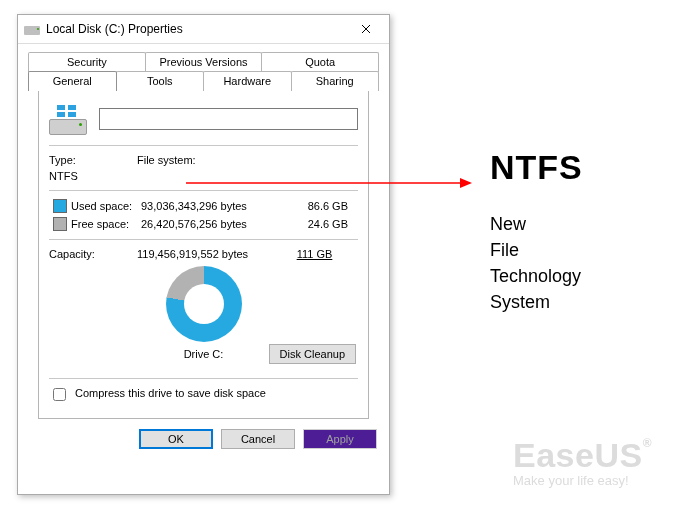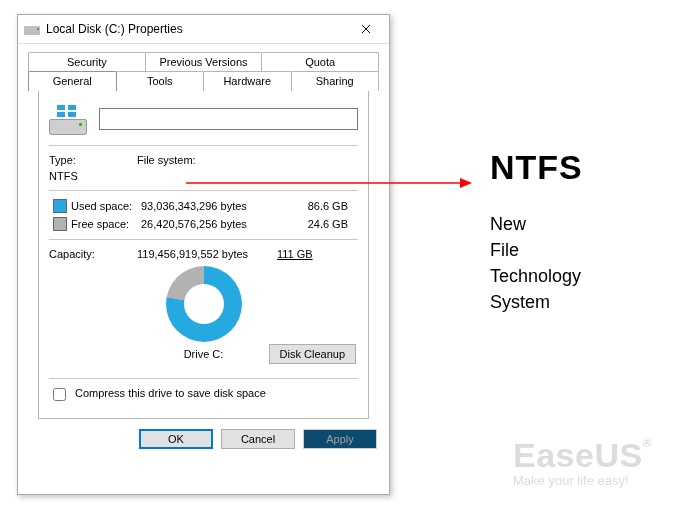--- a/index.html
+++ b/index.html
@@ -34,30 +34,30 @@
 .lbl{}
 .val{}
 .space-grid{display:grid;grid-template-columns:18px 70px 140px 1fr;align-items:center;row-gap:4px;margin:2px 4px;}
 .sw{width:12px;height:12px;border:1px solid #666;}
 .sw.used{background:#26a9e0;}
 .sw.free{background:#b2b2b2;}
 .num{text-align:left;}
 .gb{text-align:right;padding-right:6px;}
 .capacity-grid{display:grid;grid-template-columns:88px 140px 1fr;}
 .capacity-grid .cap{padding-left:0;}
-.capacity-grid .gb{text-align:left;padding-right:6px;text-decoration:underline;}
+.capacity-grid .gb{text-align:center;padding-right:6px;text-decoration:underline;}
 .donut-row{position:relative;height:110px;}
 .donut-wrap{position:absolute;left:50%;top:6px;transform:translateX(-50%);text-align:center;}
 .donut{width:76px;height:76px;border-radius:50%;background:conic-gradient(#26a9e0 0 280deg,#b2b2b2 280deg 360deg);position:relative;margin:0 auto;}
 .donut::after{content:"";position:absolute;left:18px;top:18px;width:40px;height:40px;background:#fff;border-radius:50%;}
 .drive-label{margin-top:6px;text-align:center;}
 .cleanup-btn{position:absolute;right:2px;bottom:6px;}
 .win-btn{min-width:74px;padding:3px 10px;border:1px solid #adadad;background:#e1e1e1;font:inherit;cursor:default;}
 .win-btn.default{border:1px solid #0078d7;box-shadow:0 0 0 1px #0078d7 inset;}
-.win-btn:disabled{color:#a0a0a0;background:#0c4a6e;border-color:#cfcfcf;}
+.win-btn:disabled{color:#a0a0a0;background:#4c1d95;border-color:#cfcfcf;}
 .check-row{display:flex;align-items:flex-start;gap:6px;margin:4px 0;}
 .check{width:13px;height:13px;margin-top:1px;}
 .button-row{display:flex;gap:8px;justify-content:flex-end;padding:10px 12px 0 0;}
 
 .callout{position:absolute;left:490px;top:148px;width:180px;}
 .callout-title{font-size:34px;font-weight:700;letter-spacing:1px;}
 .callout-lines{margin-top:24px;font-size:18px;line-height:1.45;}
 .arrow{position:absolute;left:186px;top:177px;width:286px;height:12px;pointer-events:none;}
 
 .wm{position:absolute;right:32px;bottom:18px;text-align:left;color:#dcdcdc;font-family:Arial,sans-serif;pointer-events:none;}

